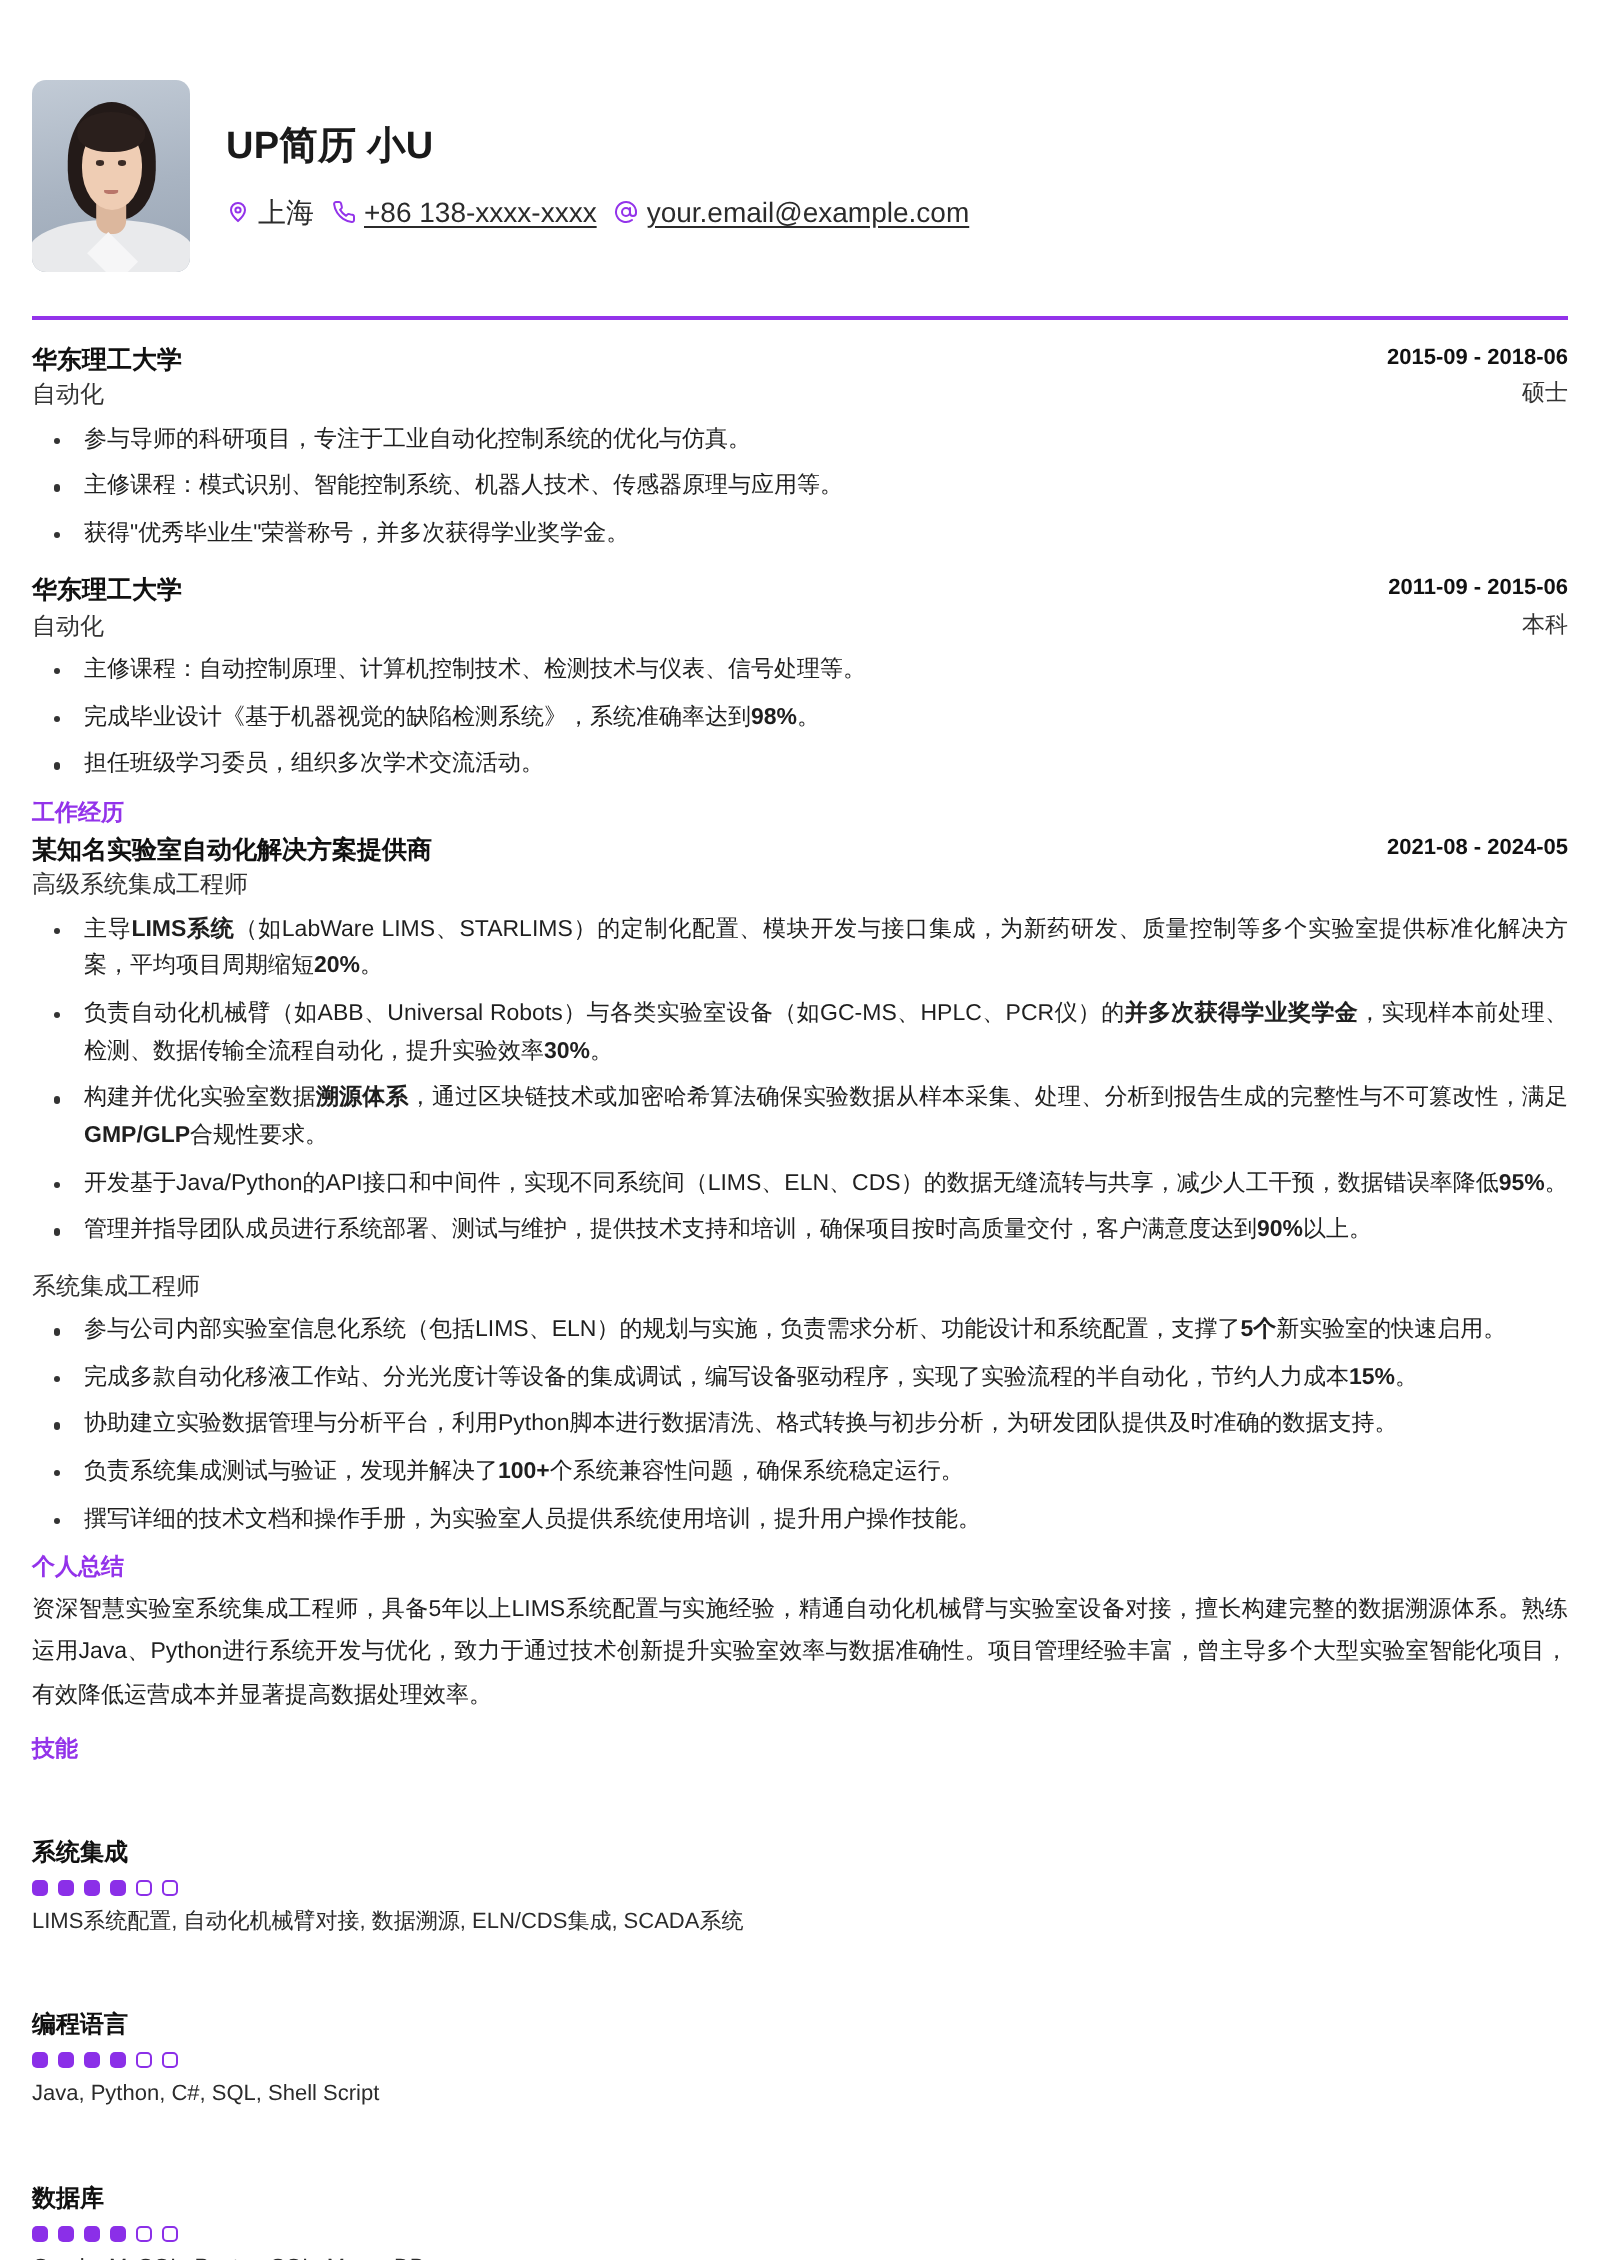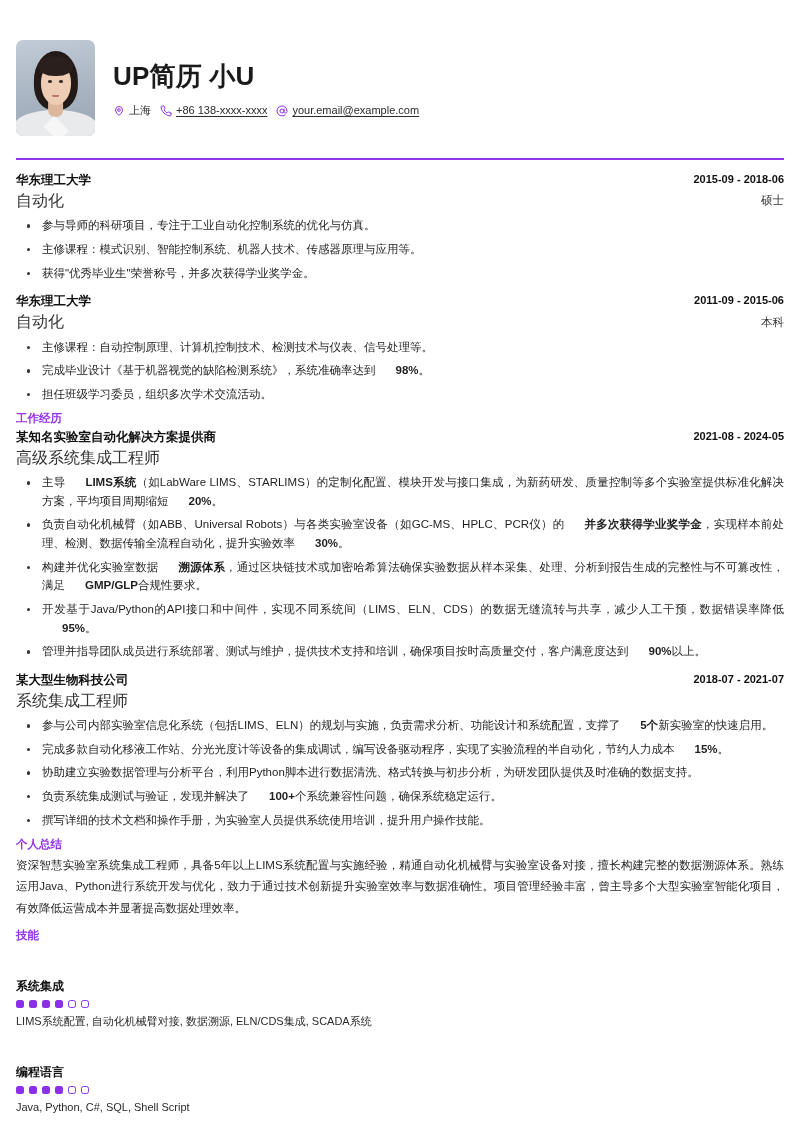--- a/index.html
+++ b/index.html
@@ -91,33 +91,33 @@
   }
   .photo .collar {
     position: absolute; left: 50%; bottom: 0;
     width: 26%; height: 16%;
     transform: translateX(-50%) rotate(45deg);
     background: #f6f6f7;
   }
 
   .identity { flex: 1 1 auto; min-width: 0; padding-top: 2px; }
   .name {
-    font-size: 26px;
+    font-size: 19px;
     font-weight: 700;
     letter-spacing: .2px;
     color: #1a1a1a;
     line-height: 1.2;
     margin: 0 0 12px 0;
   }
   .contact-row {
     display: flex;
     align-items: flex-start;
     flex-wrap: wrap;
     gap: 4px 9px;
-    font-size: 11px;
+    font-size: 14px;
     color: #2b2b2b;
   }
   .contact-item { display: inline-flex; align-items: center; gap: 4px; }
   .contact-item .ci { display: inline-flex; width: 12px; height: 12px; }
   .contact-item .ci svg { width: 12px; height: 12px; display: block; }
   .contact-text { line-height: 1.2; }
   .contact-text.u { text-decoration: underline; text-underline-offset: 2px; }
 
   .rule {
     height: 2px;
@@ -151,21 +151,21 @@
     line-height: 1.45;
   }
   .period {
     font-size: 11px;
     font-weight: 700;
     color: #111111;
     white-space: nowrap;
     line-height: 1.45;
   }
   .role {
-    font-size: 16px;
+    font-size: 12px;
     font-weight: 400;
     color: #333333;
     line-height: 1.45;
   }
   .degree {
     font-size: 11.5px;
     font-weight: 400;
     color: #333333;
     white-space: nowrap;
     line-height: 1.45;
@@ -189,21 +189,21 @@
   ul.bullets li::before {
     content: "";
     position: absolute;
     left: 11px;
     top: 8px;
     width: 3.4px;
     height: 3.4px;
     border-radius: 50%;
     background: #333333;
   }
-  ul.bullets li b { font-weight: 700; padding-left: 20px; }
+  ul.bullets li b { font-weight: 700; }
 
   .summary-text {
     font-size: 11.5px;
     line-height: 1.88;
     color: #1f1f1f;
     text-align: justify;
     margin: 2px 0 0 0;
   }
 
   
@@ -337,24 +337,20 @@
           </div>
           <ul class="bullets">
             <li>主导<b>LIMS系统</b>（如LabWare LIMS、STARLIMS）的定制化配置、模块开发与接口集成，为新药研发、质量控制等多个实验室提供标准化解决方案，平均项目周期缩短<b>20%</b>。</li>
             <li>负责自动化机械臂（如ABB、Universal Robots）与各类实验室设备（如GC-MS、HPLC、PCR仪）的<b>并多次获得学业奖学金</b>，实现样本前处理、检测、数据传输全流程自动化，提升实验效率<b>30%</b>。</li>
             <li>构建并优化实验室数据<b>溯源体系</b>，通过区块链技术或加密哈希算法确保实验数据从样本采集、处理、分析到报告生成的完整性与不可篡改性，满足<b>GMP/GLP</b>合规性要求。</li>
             <li>开发基于Java/Python的API接口和中间件，实现不同系统间（LIMS、ELN、CDS）的数据无缝流转与共享，减少人工干预，数据错误率降低<b>95%</b>。</li>
             <li>管理并指导团队成员进行系统部署、测试与维护，提供技术支持和培训，确保项目按时高质量交付，客户满意度达到<b>90%</b>以上。</li>
           </ul>
         </div>
         <div class="entry">
-          <div class="entry-top">
-            <span class="org">某大型生物科技公司</span>
-            <span class="period">2018-07 - 2021-07</span>
-          </div>
           <div class="entry-sub">
             <span class="role">系统集成工程师</span>
             <span></span>
           </div>
           <ul class="bullets">
             <li>参与公司内部实验室信息化系统（包括LIMS、ELN）的规划与实施，负责需求分析、功能设计和系统配置，支撑了<b>5个</b>新实验室的快速启用。</li>
             <li>完成多款自动化移液工作站、分光光度计等设备的集成调试，编写设备驱动程序，实现了实验流程的半自动化，节约人力成本<b>15%</b>。</li>
             <li>协助建立实验数据管理与分析平台，利用Python脚本进行数据清洗、格式转换与初步分析，为研发团队提供及时准确的数据支持。</li>
             <li>负责系统集成测试与验证，发现并解决了<b>100+</b>个系统兼容性问题，确保系统稳定运行。</li>
             <li>撰写详细的技术文档和操作手册，为实验室人员提供系统使用培训，提升用户操作技能。</li>

